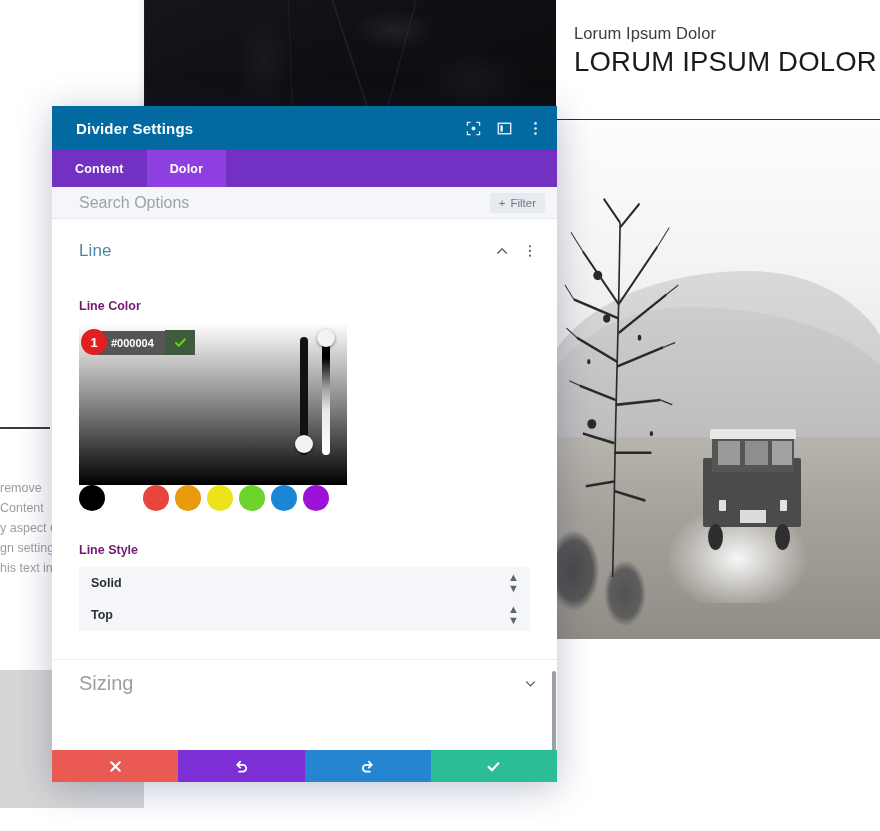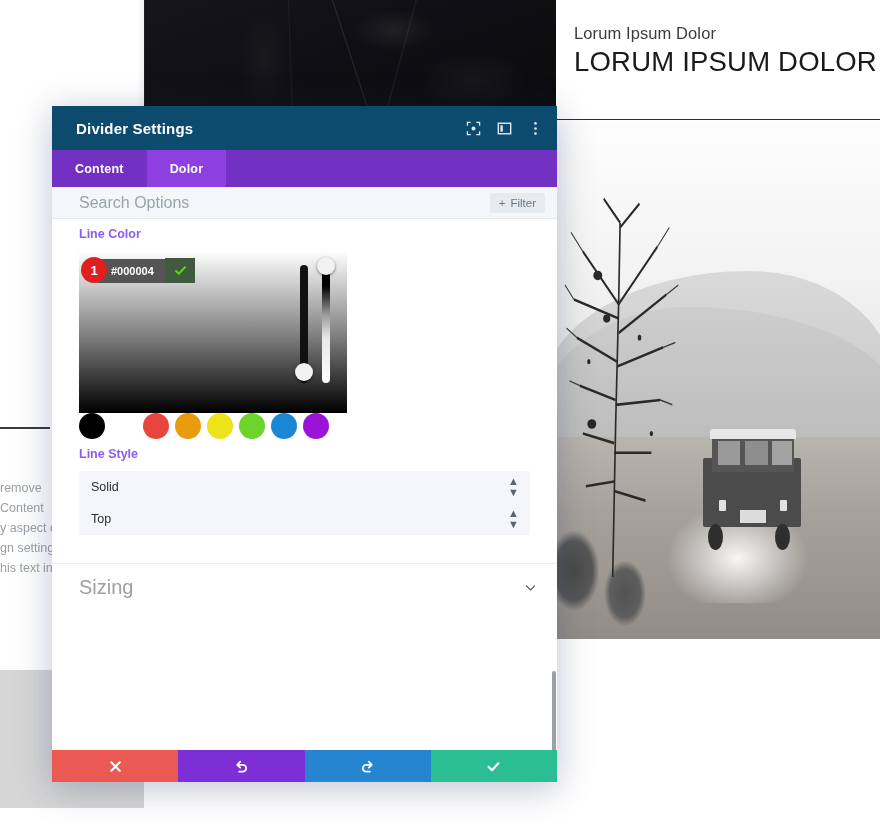--- a/index.html
+++ b/index.html
@@ -136,21 +136,21 @@
     padding:4px 9px; display:flex; align-items:center; gap:5px;
   }
 
   .body { flex:1; overflow:hidden; position:relative; background:#fff; }
 
   .section-head { display:flex; align-items:center; padding:22px 20px 6px 27px; }
   .section-title { font-size:17px; color:#4c87a6; flex:1; letter-spacing:.1px; }
   .sh-ic { width:14px; height:14px; margin-left:14px; opacity:.75; }
 
   .field { padding:0 27px; }
-  .field-label { font-size:12.5px; color:#8b5cf6; font-weight:bold; margin:8px 0 10px; }
+  .field-label { font-size:12.5px; color:#701a75; font-weight:bold; margin:32px 0 10px; }
 
   
   .picker { position:relative; width:268px; height:162px; margin-left:0;
     background:linear-gradient(#ffffff,#808080 52%,#000000);
   }
   .picker .chip-wrap { position:absolute; left:18px; top:7px; display:flex; align-items:center; z-index:4; }
   .badge1 {
     position:absolute; left:-16px; top:-1px; width:26px; height:26px; border-radius:50%;
     background:#e02020; color:#fff; font-size:13px; font-weight:bold;
     display:flex; align-items:center; justify-content:center; z-index:5;
@@ -165,21 +165,21 @@
   .hue-track { left:221px; top:14px; height:118px; background:#111; }
   .alpha-track { left:243px; top:14px; height:118px;
     background:linear-gradient(#000 0%, #000 18%, #9a9a9a 42%, #e8e8e8 62%, #ffffff 100%); }
   .knob { position:absolute; width:18px; height:18px; border-radius:50%;
     background:#f2f2f2; box-shadow:0 1px 3px rgba(0,0,0,.5); }
   .swatches { display:flex; gap:0; margin-top:0; padding-left:0; }
   .sw { width:26px; height:26px; border-radius:50%; margin-right:6px; }
 
   .select {
     height:32px; background:#f4f6f9; display:flex; align-items:center;
-    padding:0 12px; font-size:12.5px; color:#2b2f33; position:relative;
+    padding:0 12px; font-size:12.5px; color:#2b2f33; position:relative;font-weight:bold;
   }
   .select .caret { position:absolute; right:11px; font-size:11px; color:#5c646c; line-height:1; }
 
   .collapsed {
     height:48px; border-top:1px solid #eceef1; display:flex; align-items:center;
     padding:0 20px 0 27px;
   }
   .collapsed .ct { flex:1; font-size:20px; color:#9b9fa4; }
   .chev { width:13px; height:13px; opacity:.8; }
 
@@ -255,21 +255,21 @@
     <div>remove</div>
     <div>Content</div>
     <div>y aspect of</div>
     <div>gn settings</div>
     <div>his text in</div>
   </div>
   <div class="left-gray-block"></div>
 
   <div class="modal">
 
-    <div class="modal-header" style="background: #0c4a6e; padding-left: 24px;">
+    <div class="modal-header" style="background: #0369a1; padding-left: 24px;">
       <div class="modal-title">Divider Settings</div>
       <div class="hdr-icons">
         <svg class="hdr-ic" viewBox="0 0 16 16">
           <g fill="none" stroke="#fff" stroke-width="1.4">
             <path d="M1.5 5V1.5H5"></path>
               <path d="M11 1.5h3.5V5"></path>
             <path d="M14.5 11v3.5H11"></path>
               <path d="M5 14.5H1.5V11"></path>
           </g>
           <circle cx="8" cy="8" r="2.1" fill="#fff"></circle>
@@ -294,20 +294,31 @@
     <div class="search-row">
       <div class="search-ph">Search Options</div>
       <div class="filter-btn">
         <span>+</span>
         <span>Filter</span>
       </div>
     </div>
 
     <div class="body">
 
+      <div class="section-head">
+        <div class="section-title" style="color: rgb(76, 135, 166);">Line</div>
+        <svg class="sh-ic" viewBox="0 0 16 16">
+          <path d="M3 10.5L8 5.5l5 5" fill="none" stroke="#2b2f33" stroke-width="1.6" stroke-linecap="round"></path>
+        </svg>
+        <svg class="sh-ic" viewBox="0 0 16 16">
+          <circle cx="8" cy="2.6" r="1.3" fill="#2b2f33"></circle>
+          <circle cx="8" cy="8" r="1.3" fill="#2b2f33"></circle>
+          <circle cx="8" cy="13.4" r="1.3" fill="#2b2f33"></circle>
+        </svg>
+      </div>
 
       <div class="field">
         <div class="field-label">Line Color</div>
 
         <div class="picker">
           <div class="chip-wrap">
             <div class="badge1" style="background: rgb(224, 32, 32);">1</div>
             <div class="hexbox">#000004</div>
             <div class="okbtn">
               <svg viewBox="0 0 16 16">

